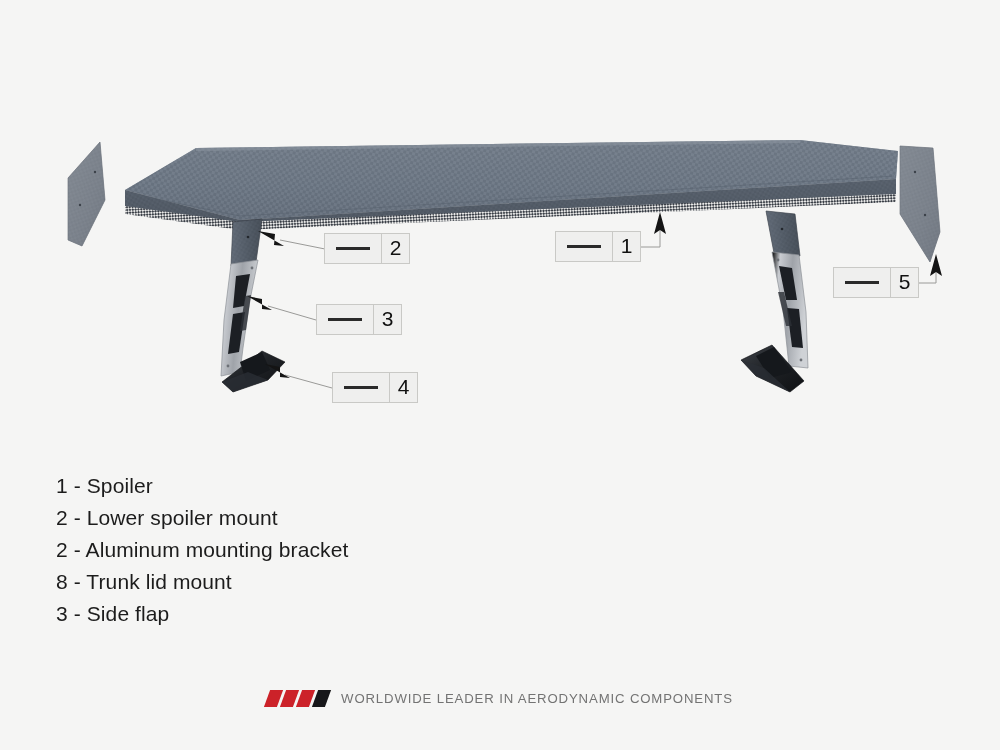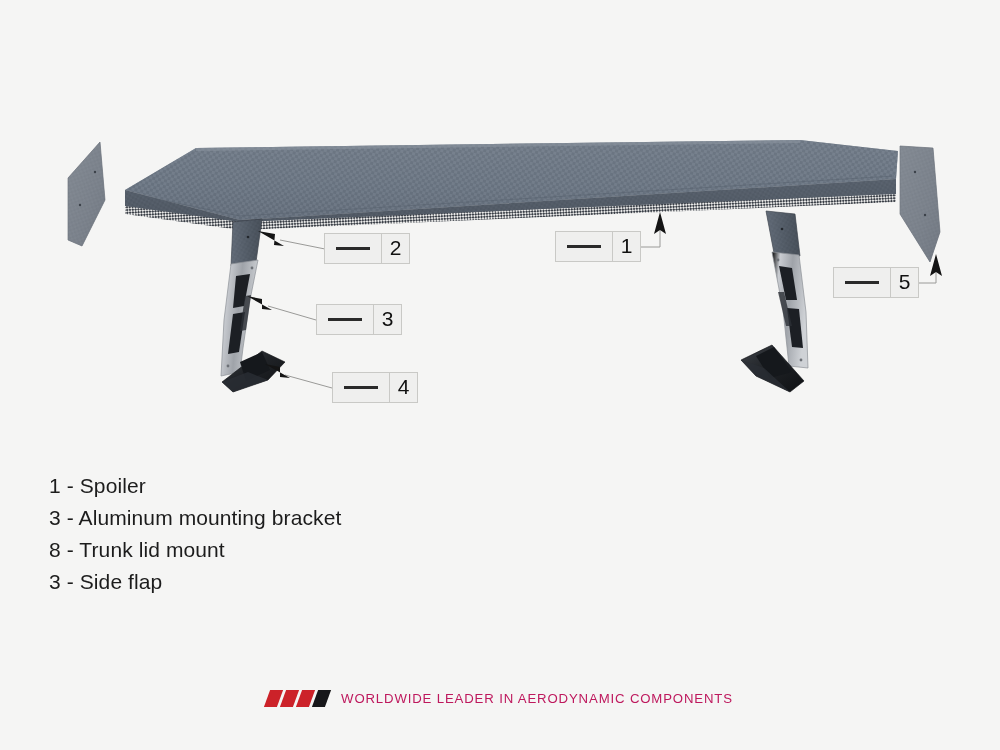--- a/index.html
+++ b/index.html
@@ -63,21 +63,21 @@
     font-size: 21px;
     line-height: 1;
     color: #111;
     font-family: "Liberation Sans", sans-serif;
     padding-bottom: 2px;
   }
 
   
   #legend {
     position: absolute;
-    left: 49px;
+    left: 56px;
     top: 470px;
     z-index: 15;
   }
   #legend .legend-row {
     font-size: 21px;
     line-height: 32px;
     color: #1c1c1c;
     white-space: nowrap;
     font-family: "Liberation Sans", sans-serif;
     letter-spacing: 0.1px;
@@ -104,21 +104,21 @@
   #footer-logo .bar {
     width: 13px;
     height: 17px;
     transform: skewX(-20deg);
   }
   #footer-logo .bar.red { background: #cc2229; }
   #footer-logo .bar.black { background: #17171a; }
   #footer-tagline {
     font-size: 13.2px;
     letter-spacing: 0.85px;
-    color: #be185d;
+    color: #737373;
     font-family: "Liberation Sans", sans-serif;
     white-space: nowrap;
   }
 </style>
 </head>
 <body>
 
 <div id="stage">
 
   <svg id="product-svg" viewBox="0 0 1000 750" xmlns="http://www.w3.org/2000/svg">
@@ -320,21 +320,22 @@
   <div class="callout" id="callout-5" style="left:833px; top:267px;">
     <div class="dash-cell">
       <span class="dash"></span>
     </div>
     <div class="divider"></div>
     <div class="num-cell">5</div>
   </div>
 
   <div id="legend">
     <div class="legend-row">1 - Spoiler</div>
-    <div class="legend-row">3 - Aluminum mounting bracket</div>
+    <div class="legend-row">2 - Lower spoiler mount</div>
+    <div class="legend-row">2 - Aluminum mounting bracket</div>
     <div class="legend-row">8 - Trunk lid mount</div>
     <div class="legend-row">3 - Side flap</div>
   </div>
 
   <div id="footer">
     <div id="footer-logo">
       <span class="bar red"></span>
       <span class="bar red"></span>
       <span class="bar red"></span>
       <span class="bar black"></span>

